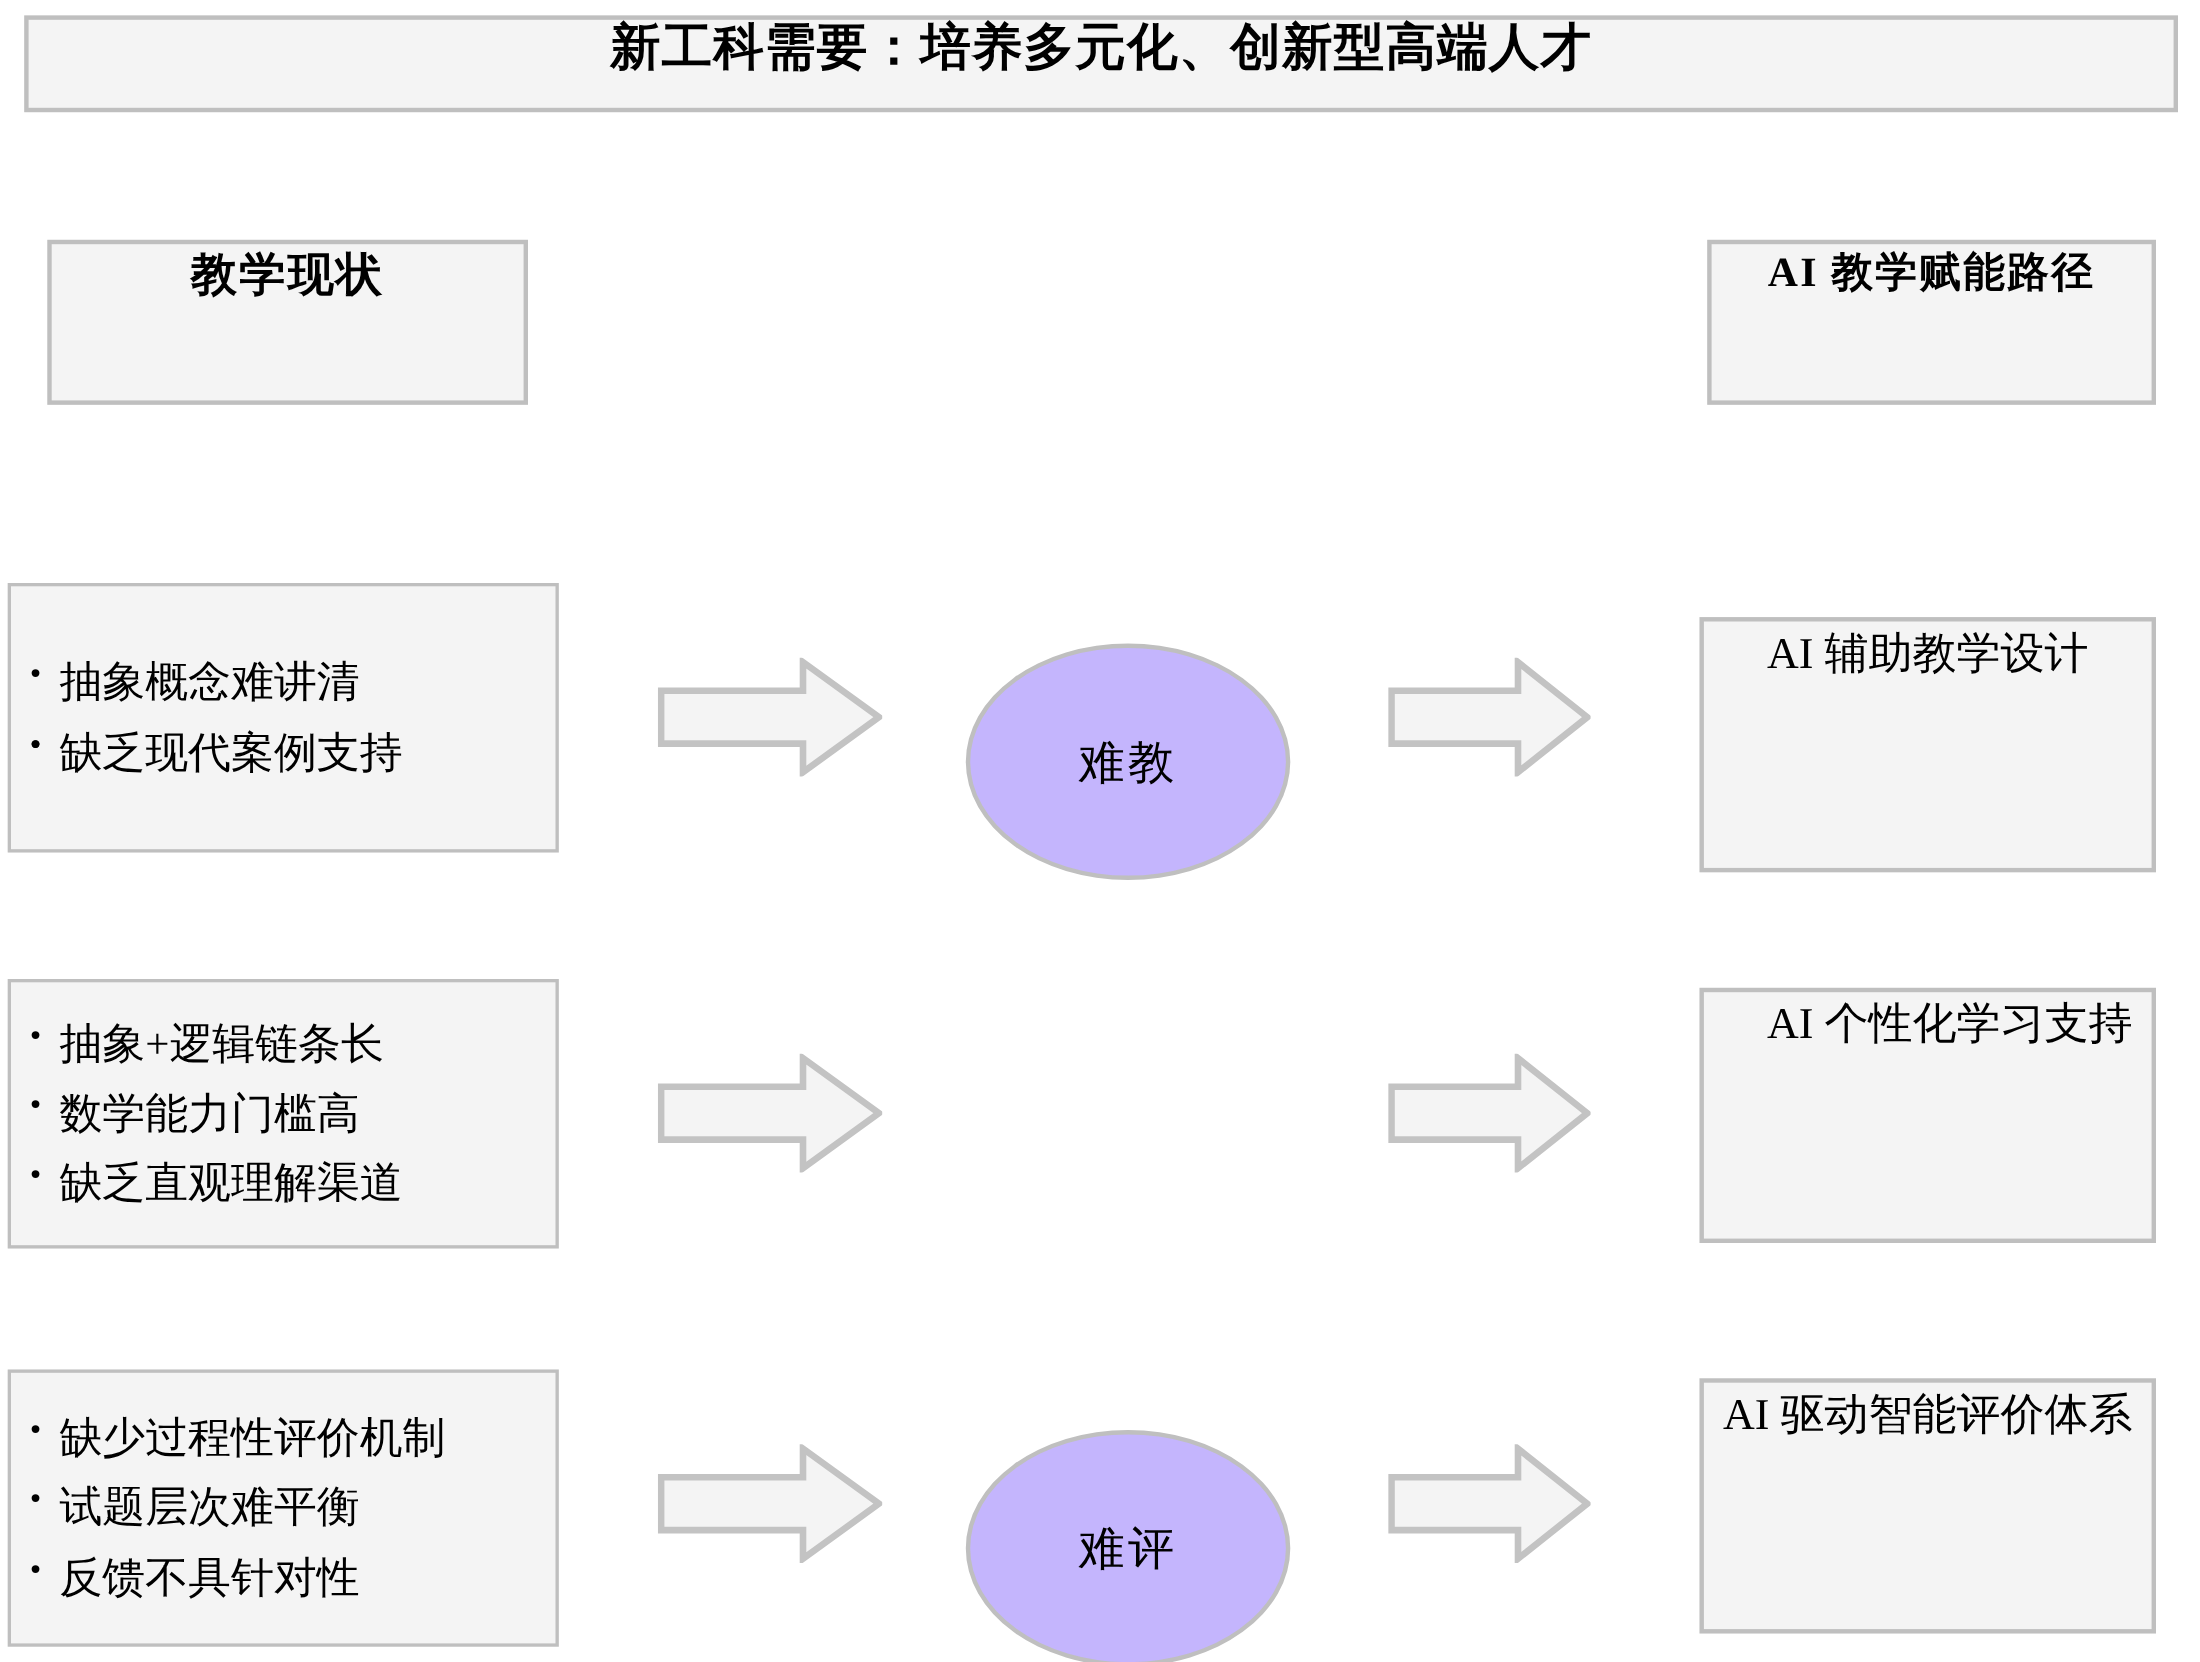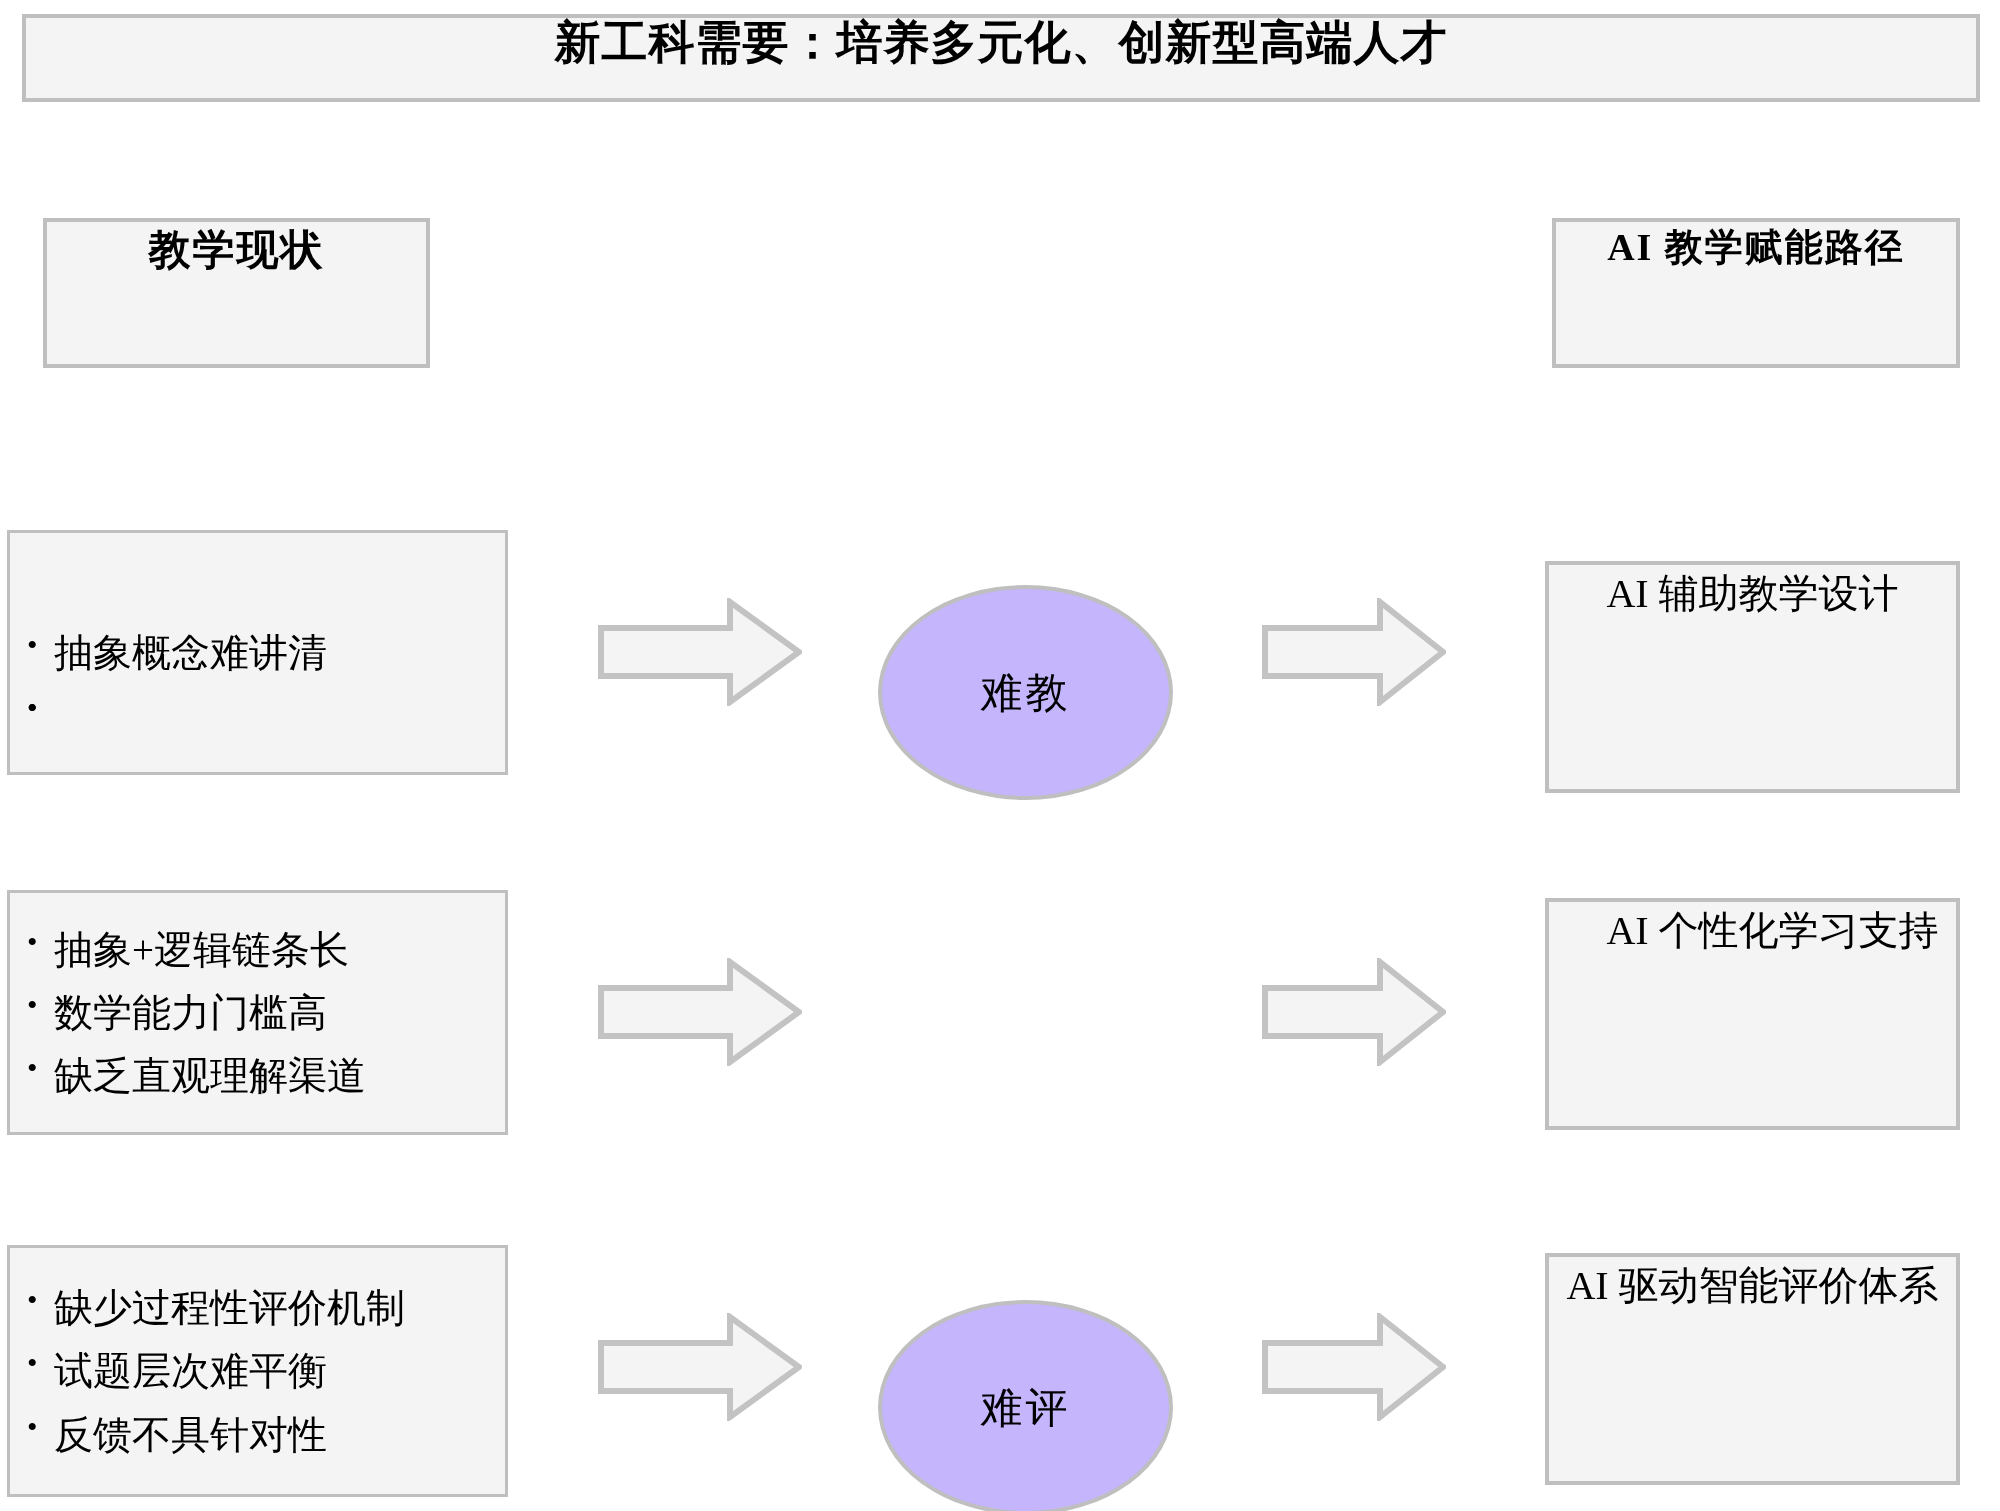--- a/index.html
+++ b/index.html
@@ -38,21 +38,21 @@
     letter-spacing: 1px;
   }
   .title-box .txt { line-height: 1.1; }
 
   .header-box {
     height: 150px;
     font-size: 42px;
     font-weight: bold;
     letter-spacing: 2px;
   }
-  .header-1 { left: 43px;   top: 218px; width: 387px; }
+  .header-1 { left: 43px;   top: 218px; width: 437px; }
   .header-2 { left: 810px;  top: 218px; width: 430px; }
   .header-3 { left: 1552px; top: 218px; width: 408px; font-size: 38px; }
 
   .current-box {
     left: 7px;
     width: 501px;
     border-width: 3px;
     justify-content: flex-start;
     align-items: center;
     padding: 6px 0 6px 14px;
@@ -139,21 +139,21 @@
     <span>教学现状</span>
   </div>
   <div class="box header-box header-3">
     <span>AI 教学赋能路径</span>
   </div>
 
   <div class="box current-box row1-y">
     <ul>
       <li><span class="bullet">•</span><span>抽象概念难讲清</span></li>
       <li><span class="bullet">•</span></li>
-      <li><span class="bullet">•</span></li>
+      <li><span class="bullet">•</span><span>缺乏现代案例支持</span></li>
     </ul>
   </div>
 
   <div class="arrow arr-left arr1">
     <svg viewBox="0 0 204 108" preserveAspectRatio="none">
       <polygon points="3,30 132,30 132,4 201,54 132,104 132,78 3,78" fill="#f4f4f4" stroke="#c3c3c3" stroke-width="6" stroke-linejoin="miter"></polygon>
     </svg>
   </div>
 
   <div class="problem-ellipse row1-ell">

